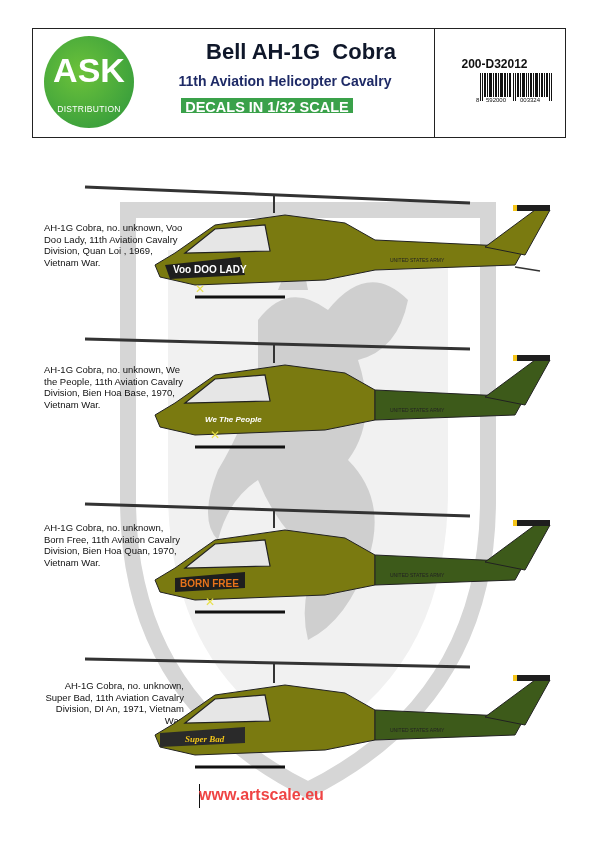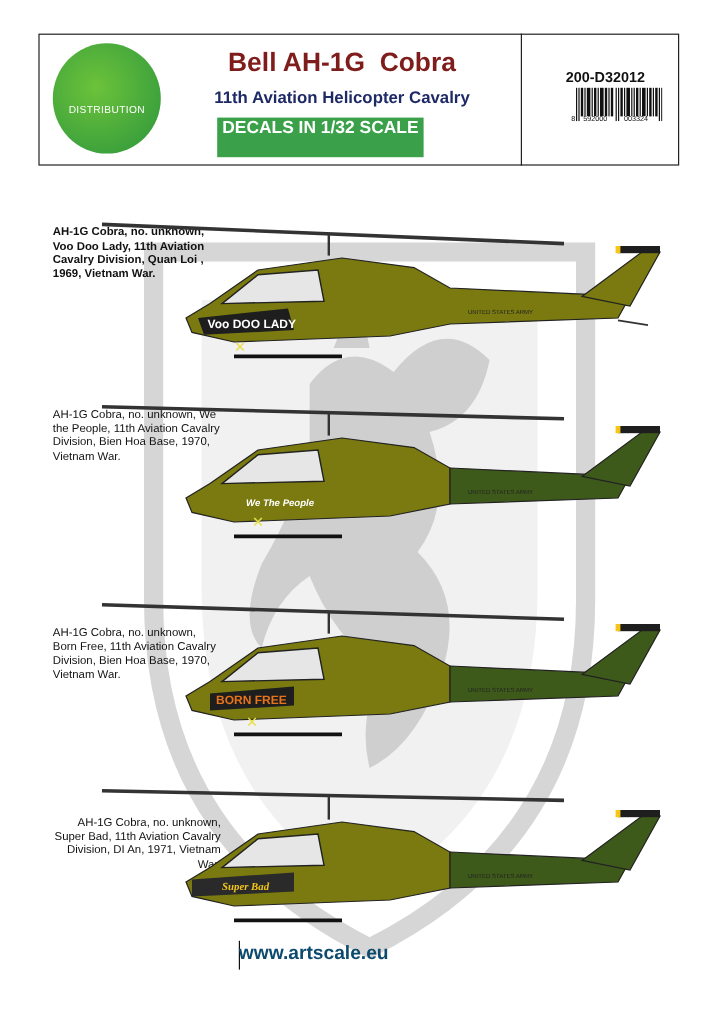--- a/index.html
+++ b/index.html
@@ -2,41 +2,42 @@
 <html><head>
 <meta charset="utf-8">
 <style>
   html, body { margin:0; padding:0; background:#ffffff; }
   body { width:601px; height:861px; position:relative; overflow:hidden; font-family:"Liberation Sans", sans-serif; }
   .header-box { position:absolute; left:32px; top:28px; width:466px; height:110px; border:1px solid #222; box-sizing:border-box; }
   .header-div { position:absolute; left:434px; top:28px; width:1px; height:110px; background:#222; }
   .logo { position:absolute; left:44px; top:36px; width:90px; height:92px; border-radius:50%; background:radial-gradient(circle at 40% 40%, #6cc23a, #3fa33c 70%, #2e9336); display:flex; flex-direction:column; align-items:center; justify-content:center; color:#fff; }
   .logo-main { font-size:34px; font-weight:bold; letter-spacing:0px; line-height:32px; margin-top:4px; }
   .logo-sub { font-size:8.5px; letter-spacing:0.3px; margin-top:18px; }
-  .title { position:absolute; left:150px; top:39px; width:270px; text-align:center; color:#7f1d1d; font-size:22px; font-weight:bold; }
+  .title { position:absolute; left:166px; top:39px; width:270px; text-align:center; color:#0f172a; font-size:22px; font-weight:bold; }
   .subtitle { position:absolute; left:145px; top:73px; width:280px; text-align:center; color:#1e2a66; font-size:14px; font-weight:bold; }
-  .scale-badge { position:absolute; left:181px; top:98px; width:172px; height:33px; background:#3aa14a; color:#fff; font-size:14.5px; font-weight:bold; text-align:center; line-height:19px; }
-  .code { position:absolute; left:452px; top:57px; width:105px; text-align:center; font-size:12px; font-weight:bold; color:#111; }
+  .scale-badge { position:absolute; left:181px; top:98px; width:172px; height:15px; background:#3aa14a; color:#fff; font-size:14.5px; font-weight:bold; text-align:center; line-height:19px; }
+  .code { position:absolute; left:442px; top:57px; width:105px; text-align:center; font-size:12px; font-weight:bold; color:#111; }
   .barcode { position:absolute; left:480px; top:73px; width:72px; height:28px; }
   .barcode-nums { position:absolute; left:476px; top:97px; font-size:6px; color:#111; width:82px; }
   .barcode-nums span { position:absolute; background:#fff; }
 
   .emblem { position:absolute; left:108px; top:200px; }
   .desc { position:absolute; font-size:9.5px; line-height:11.5px; color:#111; width:140px; font-family:"Liberation Sans", sans-serif; }
   .heli { position:absolute; }
-  .url { position:absolute; left:199px; top:786px; font-size:16px; font-weight:bold; color:#0c4a6e; }
+  .url { position:absolute; left:199px; top:786px; font-size:16px; font-weight:bold; color:#ef4444; }
   .url-bar { position:absolute; left:199px; top:784px; width:1px; height:24px; background:#111; }
 </style>
 </head>
 <body>
 
 <div class="header-box" style="width:534px;"></div>
 <div class="header-div"></div>
 
 <div class="logo">
+  <div class="logo-main">ASK</div>
   <div class="logo-sub">DISTRIBUTION</div>
 </div>
 
 <div class="title" style="white-space:pre;">Bell AH-1G  Cobra</div>
 <div class="subtitle">11th Aviation Helicopter Cavalry</div>
 <div class="scale-badge">DECALS IN 1/32 SCALE</div>
 
 <div class="code">200-D32012</div>
 <svg class="barcode" viewBox="0 0 72 28" preserveAspectRatio="none">
   <g fill="#111">
@@ -76,54 +77,54 @@
   <span style="left:44px;top:0;">003324</span>
 </div>
 
 <svg class="emblem" width="400" height="600" viewBox="0 0 400 600">
   <path d="M20 10 L380 10 L380 300 Q380 500 200 590 Q20 500 20 300 Z" fill="none" stroke="#d6d6d6" stroke-width="16"></path>
   <path d="M60 50 L340 50 L340 290 Q340 470 200 545 Q60 470 60 290 Z" fill="#f1f1f1"></path>
   <path d="M150 120 Q180 80 220 110 Q260 60 300 100 Q290 150 250 160 Q270 220 240 260 Q280 300 260 360 Q240 420 200 440 Q190 400 210 360 Q170 330 150 280 Q120 300 110 340 Q90 320 110 270 Q140 220 150 170 Z" fill="#cfcfcf"></path>
   <path d="M170 90 L190 40 L200 90 Z" fill="#cfcfcf"></path>
 </svg>
 
-<div class="desc" style="left:44px; top:188px;font-weight:bold;">AH-1G Cobra, no. unknown, Voo Doo Lady, 11th Aviation Cavalry Division, Quan Loi , 1969, Vietnam War.</div>
+<div class="desc" style="left:44px; top:222px;">AH-1G Cobra, no. unknown, Voo Doo Lady, 11th Aviation Cavalry Division, Quan Loi , 1969, Vietnam War.</div>
 <svg class="heli" style="left:45px; top:185px;" width="510" height="135" viewBox="0 0 510 135">
   <line x1="40" y1="2" x2="425" y2="18" stroke="#333" stroke-width="3"></line>
   <line x1="229" y1="10" x2="229" y2="28" stroke="#333" stroke-width="2"></line>
   <path d="M130 68 L170 40 L240 30 L300 38 L330 55 L480 62 L470 80 L330 85 L280 95 L150 100 L115 92 L110 80 Z" fill="#7a7a10" stroke="#222" stroke-width="1"></path>
   <path d="M140 68 L170 44 L220 40 L225 66 Z" fill="#e6e6e6" stroke="#222" stroke-width="1.2"></path>
   <path d="M120 80 L195 72 L200 90 L125 94 Z" fill="#1e1e1e"></path>
   <text x="128" y="88" font-size="10" fill="#fff" font-family="Liberation Sans, sans-serif" font-weight="bold">Voo DOO LADY</text>
   <text x="150" y="108" font-size="12" fill="#e8e04a">✕</text>
   <text x="345" y="77" font-size="5" fill="#222" font-family="Liberation Sans, sans-serif">UNITED STATES ARMY</text>
   <path d="M440 62 L490 25 L505 25 L480 70 Z" fill="#7a7a10" stroke="#222"></path>
   <rect x="470" y="20" width="35" height="6" fill="#1e1e1e"></rect>
   <rect x="468" y="20" width="4" height="6" fill="#f5c518"></rect>
   <line x1="150" y1="112" x2="240" y2="112" stroke="#111" stroke-width="3"></line>
   <line x1="470" y1="82" x2="495" y2="86" stroke="#333" stroke-width="1.5"></line>
 </svg>
 
-<div class="desc" style="left:44px; top:340px;">AH-1G Cobra, no. unknown, We the People, 11th Aviation Cavalry Division, Bien Hoa Base, 1970, Vietnam War.</div>
+<div class="desc" style="left:44px; top:364px;">AH-1G Cobra, no. unknown, We the People, 11th Aviation Cavalry Division, Bien Hoa Base, 1970, Vietnam War.</div>
 <svg class="heli" style="left:45px; top:335px;" width="510" height="135" viewBox="0 0 510 135">
   <line x1="40" y1="4" x2="425" y2="14" stroke="#333" stroke-width="3"></line>
   <line x1="229" y1="10" x2="229" y2="28" stroke="#333" stroke-width="2"></line>
   <path d="M130 68 L170 40 L240 30 L300 38 L330 55 L330 85 L280 95 L150 100 L115 92 L110 80 Z" fill="#7a7a10" stroke="#222" stroke-width="1"></path>
   <path d="M330 55 L480 62 L470 80 L330 85 Z" fill="#3d5a1a" stroke="#222"></path>
   <path d="M140 68 L170 44 L220 40 L225 66 Z" fill="#e6e6e6" stroke="#222" stroke-width="1.2"></path>
   <text x="160" y="87" font-size="8" fill="#fff" font-family="Liberation Sans, sans-serif" font-weight="bold" font-style="italic">We The People</text>
   <text x="165" y="104" font-size="12" fill="#e8e04a">✕</text>
   <text x="345" y="77" font-size="5" fill="#222" font-family="Liberation Sans, sans-serif">UNITED STATES ARMY</text>
   <path d="M440 62 L490 25 L505 25 L480 70 Z" fill="#3d5a1a" stroke="#222"></path>
   <rect x="470" y="20" width="35" height="6" fill="#1e1e1e"></rect>
   <rect x="468" y="20" width="4" height="6" fill="#f5c518"></rect>
   <line x1="150" y1="112" x2="240" y2="112" stroke="#111" stroke-width="3"></line>
 </svg>
 
-<div class="desc" style="left:44px; top:522px;">AH-1G Cobra, no. unknown, Born Free, 11th Aviation Cavalry Division, Bien Hoa Base, 1970, Vietnam War.</div>
+<div class="desc" style="left:44px; top:522px;">AH-1G Cobra, no. unknown, Born Free, 11th Aviation Cavalry Division, Bien Hoa Quan, 1970, Vietnam War.</div>
 <svg class="heli" style="left:45px; top:500px;" width="510" height="135" viewBox="0 0 510 135">
   <line x1="40" y1="4" x2="425" y2="16" stroke="#333" stroke-width="3"></line>
   <line x1="229" y1="10" x2="229" y2="28" stroke="#333" stroke-width="2"></line>
   <path d="M130 68 L170 40 L240 30 L300 38 L330 55 L330 85 L280 95 L150 100 L115 92 L110 80 Z" fill="#7a7a10" stroke="#222" stroke-width="1"></path>
   <path d="M330 55 L480 62 L470 80 L330 85 Z" fill="#3d5a1a" stroke="#222"></path>
   <path d="M140 68 L170 44 L220 40 L225 66 Z" fill="#e6e6e6" stroke="#222" stroke-width="1.2"></path>
   <path d="M130 78 L200 72 L200 88 L130 92 Z" fill="#1e1e1e"></path>
   <text x="135" y="87" font-size="10" fill="#e8731a" font-family="Liberation Sans, sans-serif" font-weight="bold">BORN FREE</text>
   <text x="160" y="106" font-size="12" fill="#e8e04a">✕</text>
   <text x="345" y="77" font-size="5" fill="#222" font-family="Liberation Sans, sans-serif">UNITED STATES ARMY</text>

